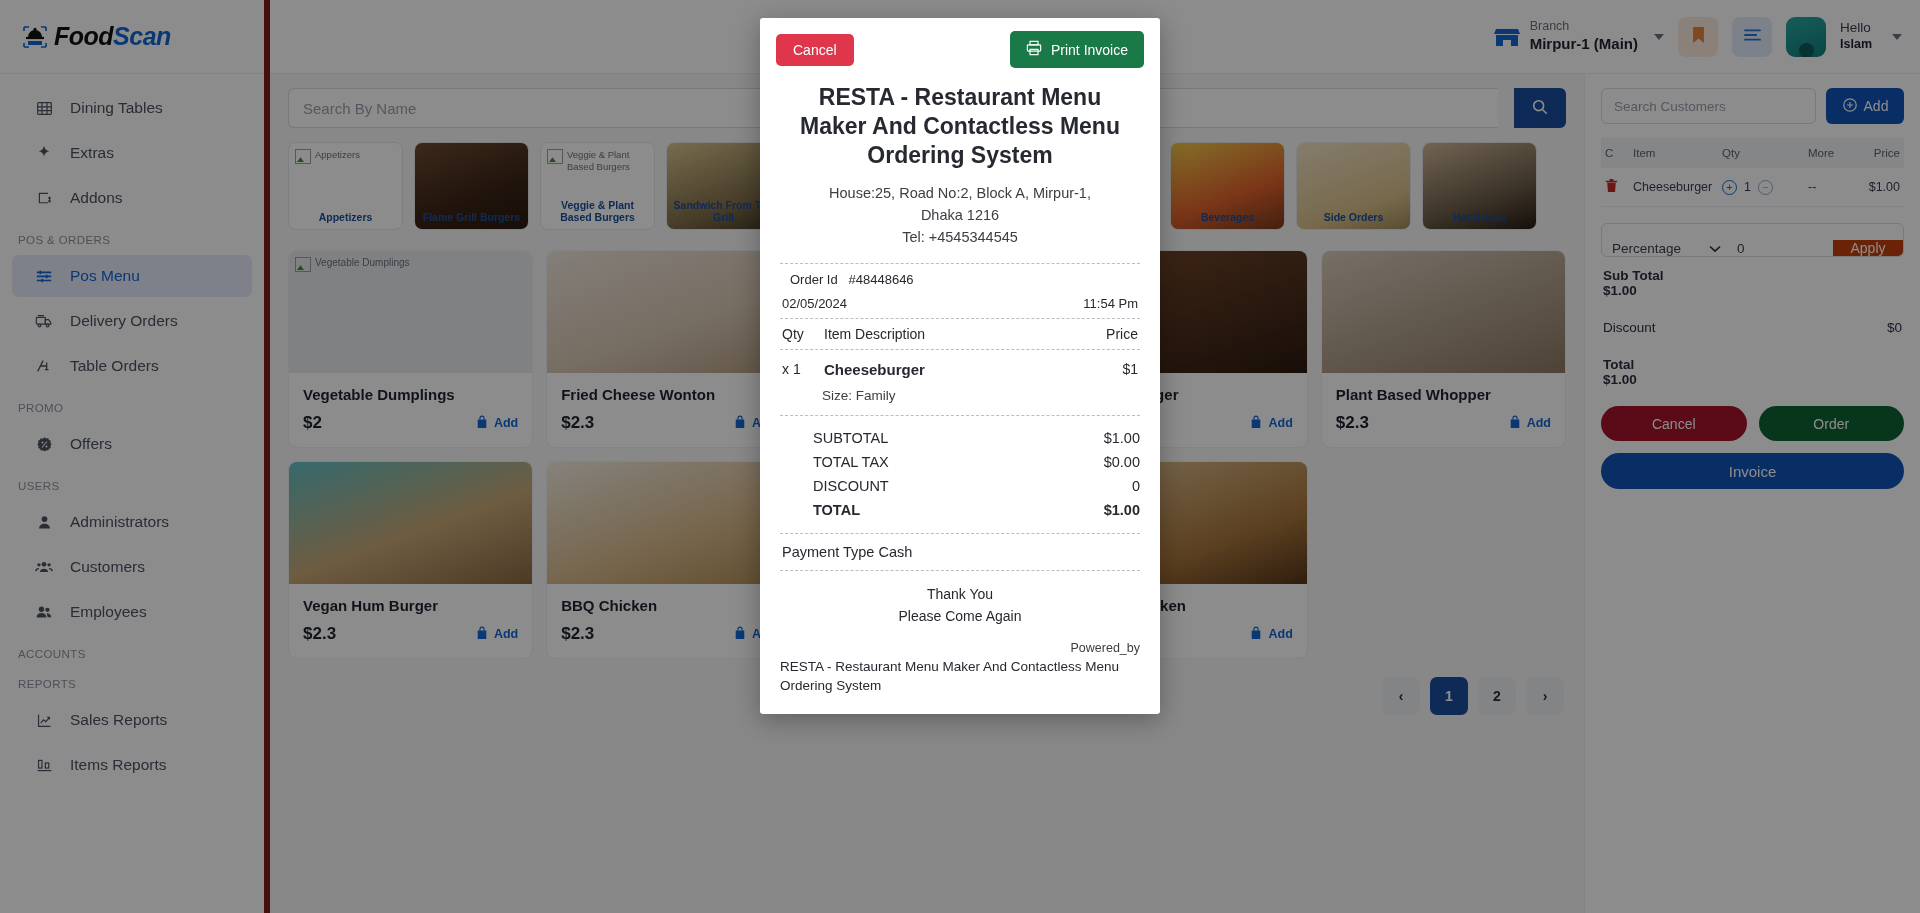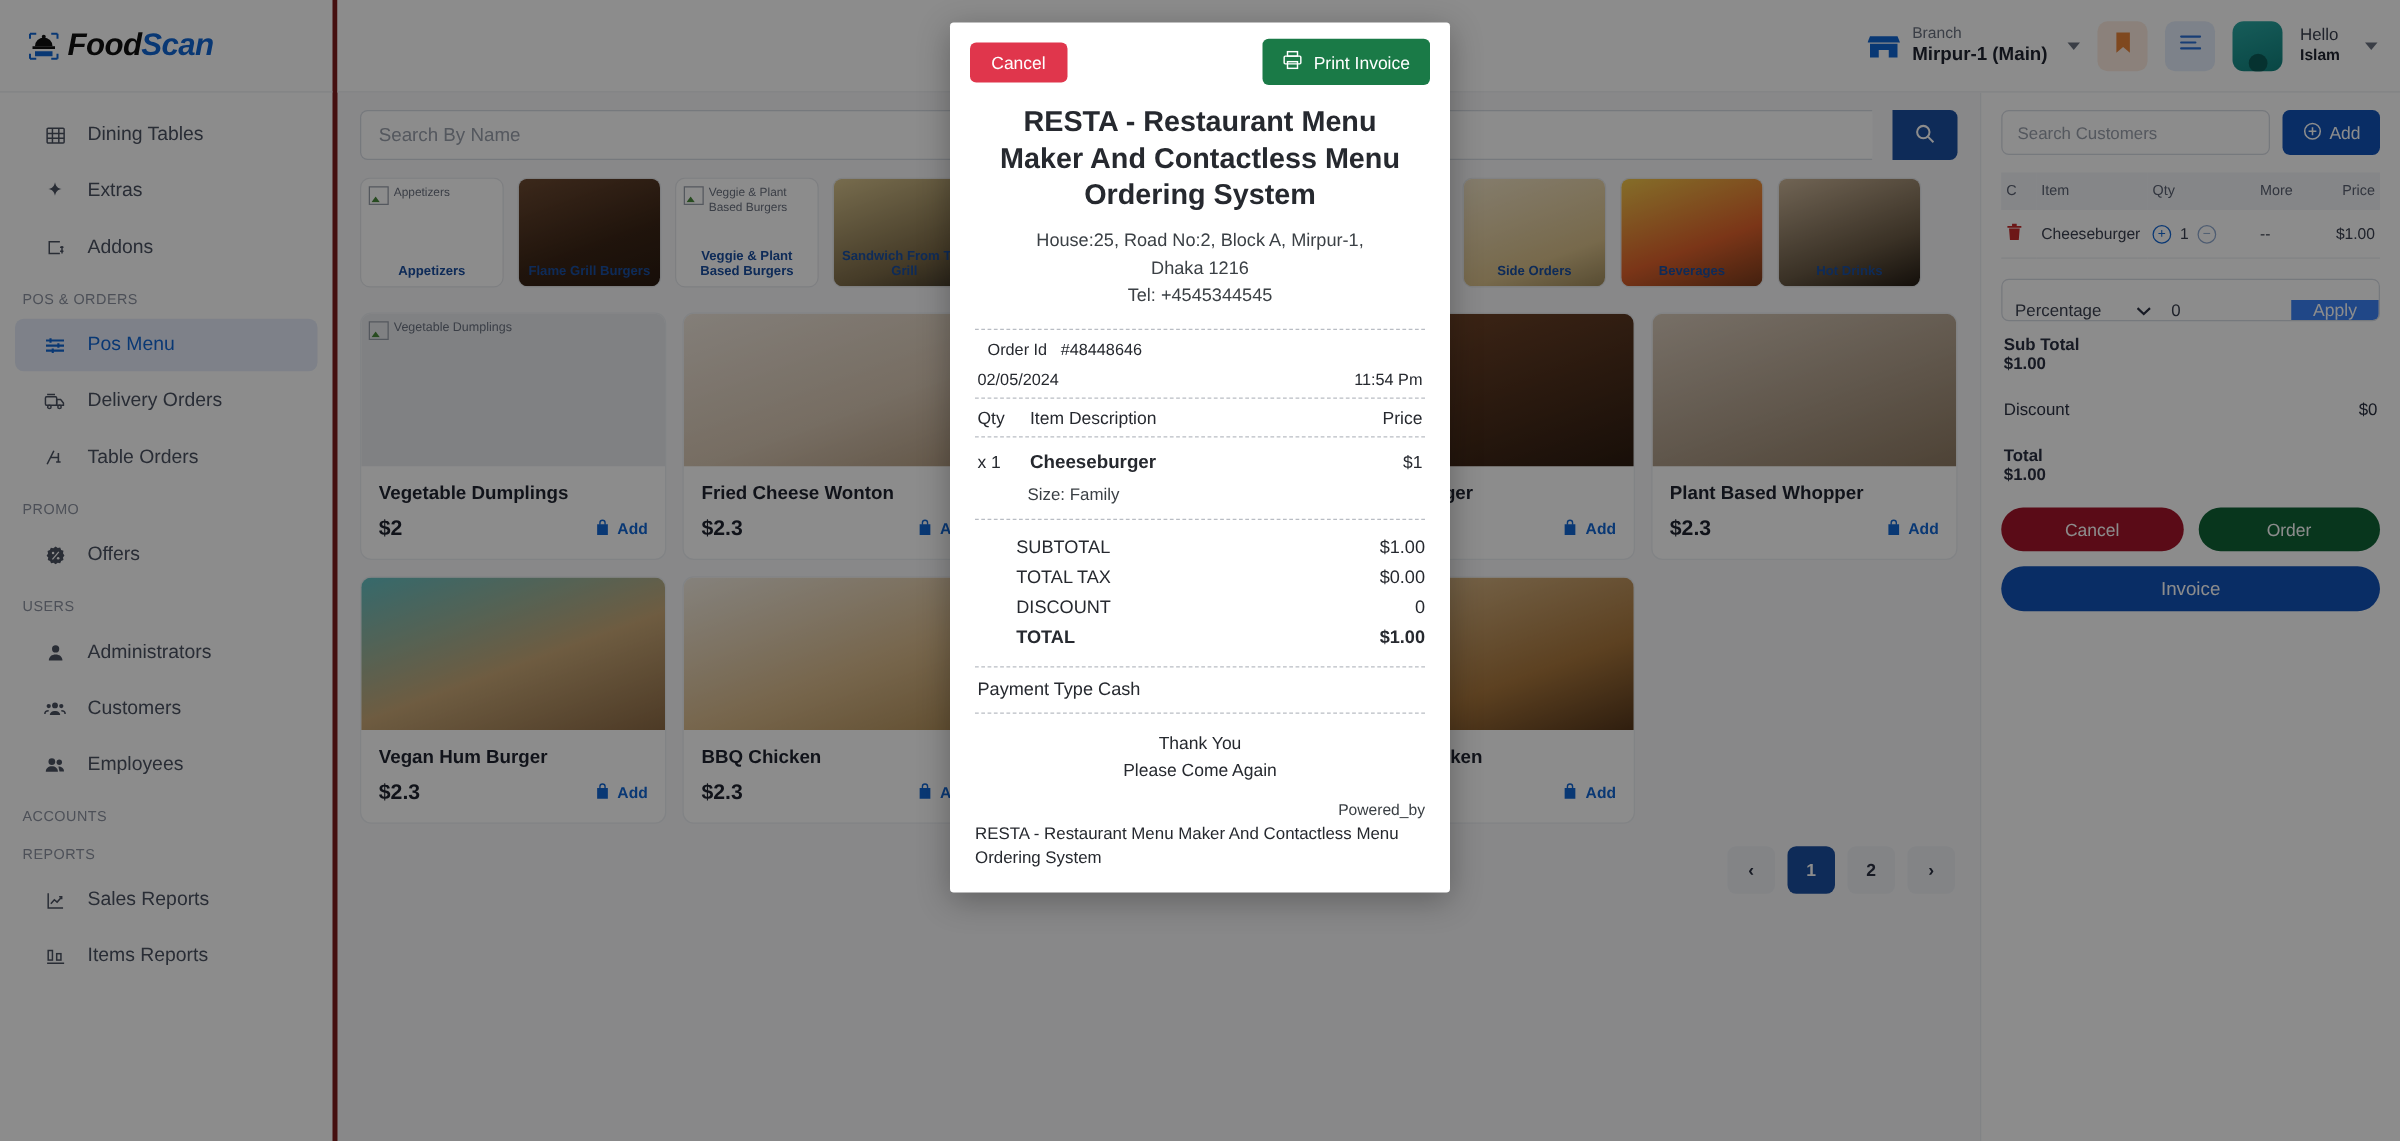--- a/index.html
+++ b/index.html
@@ -12,21 +12,21 @@
   #app { position: relative; width: 1920px; height: 913px; background:#fff; }
 
   
   #backdrop-overlay {
     position: absolute; inset: 0; background: rgba(0,0,0,0.45); z-index: 40;
   }
 
   
   #sidebar {
     position: absolute; left: 0; top: 0; width: 270px; height: 913px;
-    background: #ffffff; border-right: 4px solid #7f1d1d; z-index: 5;
+    background: #ffffff; border-right: 6px solid #7f1d1d; z-index: 5;
   }
   .brand {
     height: 74px; display: flex; align-items: center; gap: 6px;
     padding-left: 22px; border-bottom: 1px solid #eceef2;
   }
   .brand-mark { width: 26px; height: 26px; position: relative; flex: none; }
   .brand-text { font-size: 25px; font-weight: bold; font-style: italic; letter-spacing: -0.5px; }
   .brand-text .a { color: #111; }
   .brand-text .b { color: #1266d4; }
 
@@ -142,21 +142,21 @@
   .qty-cell { display: flex; align-items: center; gap: 7px; }
   .circ { width: 15px; height: 15px; border-radius: 50%; border: 1.3px solid #1266d4; color: #1266d4;
           display:flex;align-items:center;justify-content:center;font-size:11px;line-height:1; cursor:pointer; }
   .circ.minus { border-color:#8fa9cf; color:#8fa9cf; }
 
   .disc-row { display: flex; margin-top: 16px; border: 1px solid #d8dce4; border-radius: 6px; overflow: hidden; height: 34px; align-items: flex-end; }
   .disc-sel {
     display: flex; align-items: center; gap: 28px; padding: 0 10px; font-size: 13.5px; color: #3b4150; cursor: pointer;
   }
   .disc-val { flex: 1; display: flex; align-items: center; padding-left: 6px; font-size: 13.5px; color: #3b4150; }
-  .apply-btn { width: 70px; background: #3b82f6; color: #fff; display: flex; align-items: center; justify-content: center; font-size: 14px; cursor: pointer; }
+  .apply-btn { width: 70px; background: #c2410c; color: #fff; display: flex; align-items: center; justify-content: center; font-size: 14px; cursor: pointer; }
 
   .tot-row { display: flex; justify-content: space-between; padding: 11px 2px; font-size: 13.5px; color: #2b3142; }
   .tot-row.b { font-weight: bold; flex-direction: column; }
   .btn-duo { display: flex; gap: 12px; margin-top: 8px; }
   .btn-cancel, .btn-order {
     flex: 1; height: 35px; border-radius: 18px; border: none; color: #fff; font-size: 14px; cursor: pointer;
     font-family: "Liberation Sans", sans-serif;
   }
   .btn-cancel { background: #a4152a; }
   .btn-order { background: #0f6336; }
@@ -435,26 +435,26 @@
         </div>
         <div class="cat">
           <div class="bg" style="background:linear-gradient(160deg,#e0b879,#9c6e3c 70%,#4a3320)"></div>
           <div class="label">Sea Food</div>
         </div>
         <div class="cat">
           <div class="bg" style="background:linear-gradient(160deg,#e09a3c,#b5651d 70%,#3a2410)"></div>
           <div class="label">Top Soups</div>
         </div>
         <div class="cat">
+          <div class="bg" style="background:linear-gradient(160deg,#f2c84b,#e0622c 60%,#7a3b1c)"></div>
+          <div class="label">Beverages</div>
+        </div>
+        <div class="cat">
           <div class="bg" style="background:linear-gradient(160deg,#f1e3c6,#d9c08a 70%,#a08b5c)"></div>
           <div class="label">Side Orders</div>
-        </div>
-        <div class="cat">
-          <div class="bg" style="background:linear-gradient(160deg,#f2c84b,#e0622c 60%,#7a3b1c)"></div>
-          <div class="label">Beverages</div>
         </div>
         <div class="cat">
           <div class="bg" style="background:linear-gradient(160deg,#cdb79a,#6a5a45 65%,#241c14)"></div>
           <div class="label">Hot Drinks</div>
         </div>
       </div>
 
     <div class="grid" id="product-grid">
         <div class="card">
           <div class="thumb">

